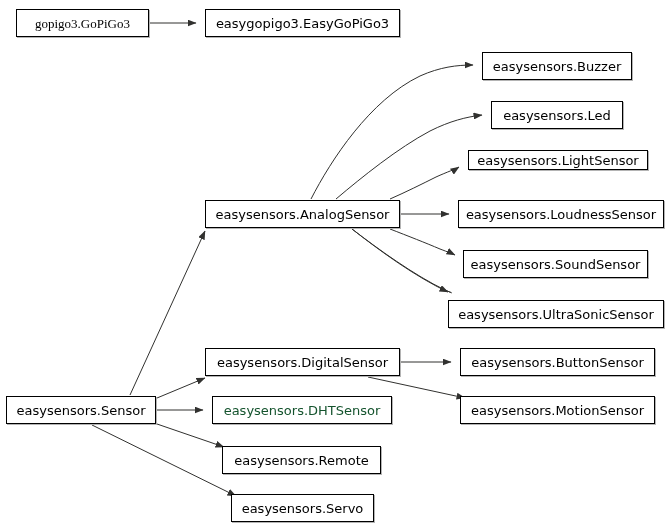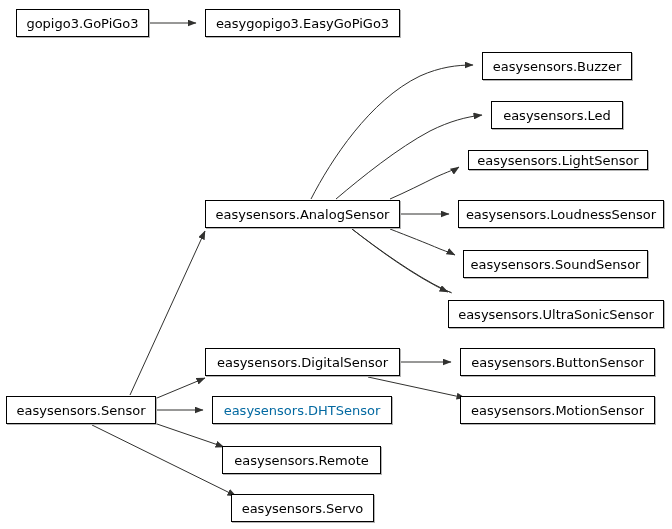--- a/index.html
+++ b/index.html
@@ -79,21 +79,21 @@
 
     <path d="M157,424 L224,447" fill="none" stroke="#31312f" stroke-width="1" marker-end="url(#arrowhead)"></path>
 
     <path d="M92,425 L236,496" fill="none" stroke="#31312f" stroke-width="1" marker-end="url(#arrowhead)"></path>
 
     <path d="M401,362 L451,362" fill="none" stroke="#31312f" stroke-width="1" marker-end="url(#arrowhead)"></path>
 
     <path d="M368,377 L465,398" fill="none" stroke="#31312f" stroke-width="1" marker-end="url(#arrowhead)"></path>
   </svg>
 
-  <div class="node" style="left: 16px; top: 9px; width: 133px; height: 28px; border-color: rgb(0, 0, 0); background: rgb(255, 255, 255); color: rgb(0, 0, 0);">
+  <div class="node" style="left: 16px; top: 9px; width: 133px; height: 28px; border-color: rgb(0, 0, 0); background: rgb(255, 255, 255); color: rgb(0, 0, 0); font-family: Liberation Serif, serif;">
     <span class="node-label">gopigo3.GoPiGo3</span>
   </div>
   <div class="node" style="left: 205px; top: 9px; width: 195px; height: 28px; border-color: rgb(0, 0, 0); background: rgb(255, 255, 255); color: rgb(0, 0, 0);">
     <span class="node-label">easygopigo3.EasyGoPiGo3</span>
   </div>
   <div class="node" style="left: 482px; top: 52px; width: 150px; height: 28px; border-color: rgb(0, 0, 0); background: rgb(255, 255, 255); color: rgb(0, 0, 0);">
     <span class="node-label">easysensors.Buzzer</span>
   </div>
   <div class="node" style="left: 491px; top: 101px; width: 132px; height: 28px; border-color: rgb(0, 0, 0); background: rgb(255, 255, 255); color: rgb(0, 0, 0);">
     <span class="node-label">easysensors.Led</span>
@@ -115,21 +115,21 @@
   </div>
   <div class="node" style="left: 205px; top: 348px; width: 195px; height: 28px; border-color: rgb(0, 0, 0); background: rgb(255, 255, 255); color: rgb(0, 0, 0);">
     <span class="node-label">easysensors.DigitalSensor</span>
   </div>
   <div class="node" style="left: 460px; top: 348px; width: 195px; height: 28px; border-color: rgb(0, 0, 0); background: rgb(255, 255, 255); color: rgb(0, 0, 0);">
     <span class="node-label">easysensors.ButtonSensor</span>
   </div>
   <div class="node" style="left: 6px; top: 396px; width: 150px; height: 28px; border-color: rgb(0, 0, 0); background: rgb(255, 255, 255); color: rgb(0, 0, 0); text-align: center;">
     <span class="node-label">easysensors.Sensor</span>
   </div>
-  <div class="node" style="left: 212px; top: 396px; width: 180px; height: 28px; border-color: rgb(0, 0, 0); background: rgb(255, 255, 255); color: #0369a1;">
+  <div class="node" style="left: 212px; top: 396px; width: 180px; height: 28px; border-color: rgb(0, 0, 0); background: rgb(255, 255, 255); color: #14532d;">
     <span class="node-label">easysensors.DHTSensor</span>
   </div>
   <div class="node" style="left: 460px; top: 396px; width: 195px; height: 28px; border-color: rgb(0, 0, 0); background: rgb(255, 255, 255); color: rgb(0, 0, 0); text-align: center;">
     <span class="node-label">easysensors.MotionSensor</span>
   </div>
   <div class="node" style="left: 222px; top: 446px; width: 159px; height: 28px; border-color: rgb(0, 0, 0); background: rgb(255, 255, 255); color: rgb(0, 0, 0);">
     <span class="node-label">easysensors.Remote</span>
   </div>
   <div class="node" style="left: 231px; top: 494px; width: 143px; height: 28px; border-color: rgb(0, 0, 0); background: rgb(255, 255, 255); color: rgb(0, 0, 0);">
     <span class="node-label">easysensors.Servo</span>

